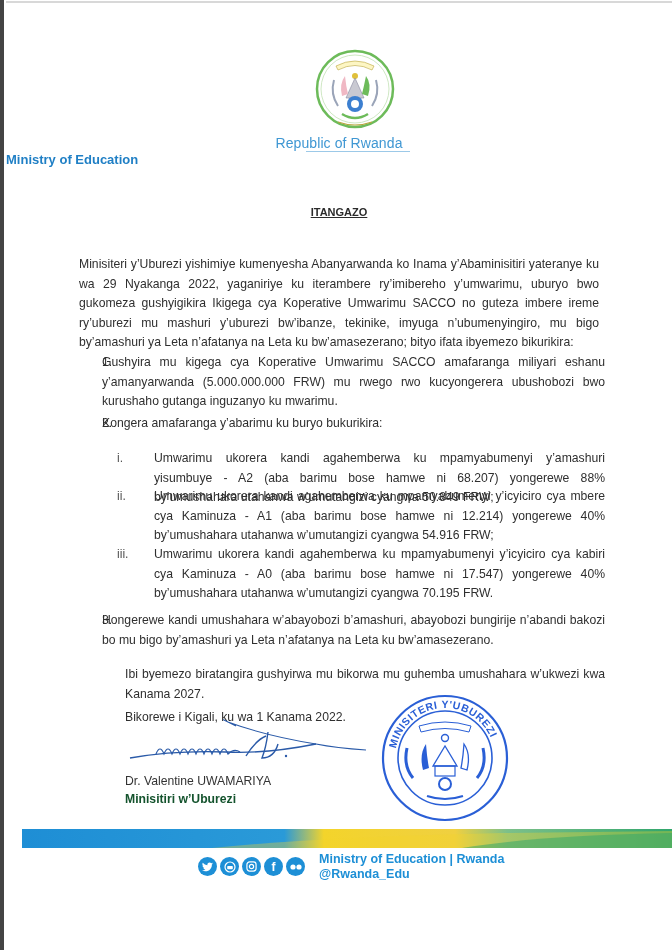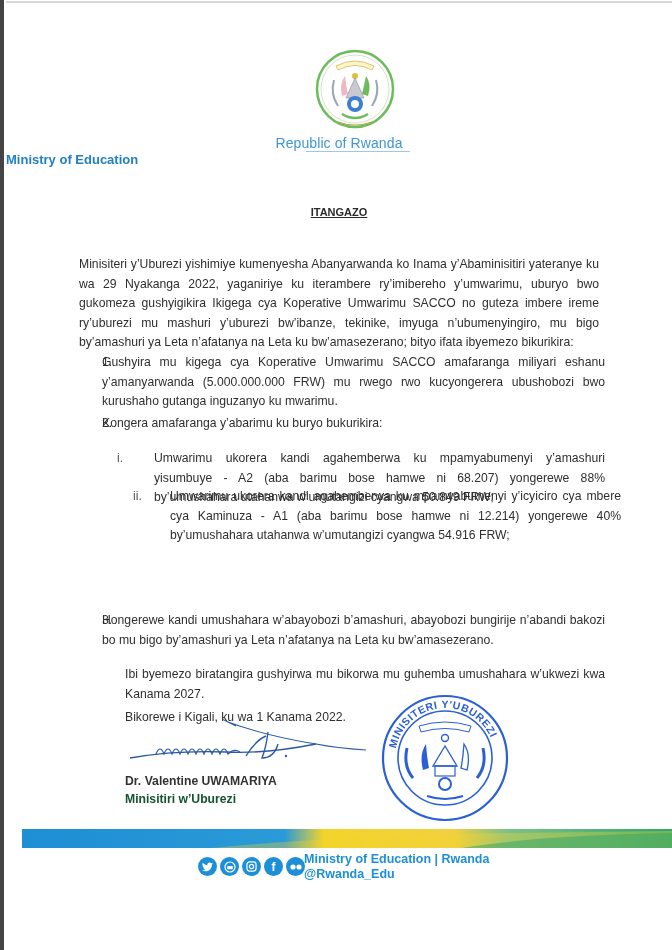--- a/index.html
+++ b/index.html
@@ -29,30 +29,30 @@
   .num-item .body { }
 
   .sub-item { position: absolute; left: 111px; width: 488px; }
   .sub-item .rn { position: absolute; left: 0; top: 0; width: 30px; color: #555; }
   .sub-item .body { margin-left: 37px; }
 
   .closing { position: absolute; left: 119px; top: 665px; width: 480px; }
 
   .place-date { position: absolute; left: 119px; top: 708px; }
   .signature { position: absolute; left: 110px; top: 714px; width: 250px; height: 60px; }
-  .signer-name { position: absolute; left: 119px; top: 774px; font-size: 12.2px; font-weight: bold; color: #333; }
+  .signer-name { position: absolute; left: 119px; top: 774px; font-size: 12.2px; font-weight: normal; color: #333; }
   .signer-title { position: absolute; left: 119px; top: 792px; font-size: 12.2px; font-weight: bold; color: #14532d; }
 
   .stamp { position: absolute; left: 373px; top: 692px; width: 132px; height: 132px; }
 
   .stripe { position: absolute; left: 16px; top: 829px; width: 656px; height: 19px; }
 
   .footer-icons { position: absolute; left: 192px; top: 857px; display: flex; gap: 3px; }
   .ficon { width: 19px; height: 19px; border-radius: 50%; background: #1d8fd6; display: flex; align-items: center; justify-content: center; color: #fff; font-size: 11px; font-weight: bold; }
-  .footer-text { position: absolute; left: 298px; top: 852px; font-size: 12.5px; font-weight: bold; color: #1d8fd6; line-height: 15px; }
+  .footer-text { position: absolute; left: 313px; top: 852px; font-size: 12.5px; font-weight: bold; color: #1d8fd6; line-height: 15px; }
 </style>
 </head>
 <body>
 
 <div class="left-edge"></div>
 <div class="top-edge"></div>
 
 <div class="page">
 
   <svg class="emblem" viewBox="0 0 86 86">
@@ -87,25 +87,29 @@
   <div class="num-item text" style="top:414px;">
     <span class="num">2.</span>
     <p class="body">Kongera amafaranga y’abarimu ku buryo bukurikira:</p>
   </div>
 
   <div class="sub-item text" style="top:449px;">
     <span class="rn">i.</span>
     <p class="body justify">Umwarimu ukorera kandi agahemberwa ku mpamyabumenyi y’amashuri yisumbuye - A2 (aba barimu bose hamwe ni 68.207) yongerewe 88% by’umushahara utahanwa w’umutangizi cyangwa 50.849 FRW;</p>
   </div>
 
-  <div class="sub-item text" style="top:487px;margin-left:16px;">
+  <div class="sub-item text" style="top:487px;">
     <span class="rn">ii.</span>
     <p class="body justify">Umwarimu ukorera kandi agahemberwa ku mpamyabumenyi y’icyiciro cya mbere cya Kaminuza - A1 (aba barimu bose hamwe ni 12.214) yongerewe 40% by’umushahara utahanwa w’umutangizi cyangwa 54.916 FRW;</p>
   </div>
 
+  <div class="sub-item text" style="top:545px;">
+    <span class="rn">iii.</span>
+    <p class="body justify">Umwarimu ukorera kandi agahemberwa ku mpamyabumenyi y’icyiciro cya kabiri cya Kaminuza - A0 (aba barimu bose hamwe ni 17.547) yongerewe 40% by’umushahara utahanwa w’umutangizi cyangwa 70.195 FRW.</p>
+  </div>
 
   <div class="num-item text" style="top:611px;">
     <span class="num">3.</span>
     <p class="body justify">Hongerewe kandi umushahara w’abayobozi b’amashuri, abayobozi bungirije n’abandi bakozi bo mu bigo by’amashuri ya Leta n’afatanya na Leta ku bw’amasezerano.</p>
   </div>
 
   <p class="closing text justify">Ibi byemezo biratangira gushyirwa mu bikorwa mu guhemba umushahara w’ukwezi kwa Kanama 2027.</p>
 
   <div class="place-date text">Bikorewe i Kigali, ku wa 1 Kanama 2022.</div>
 

